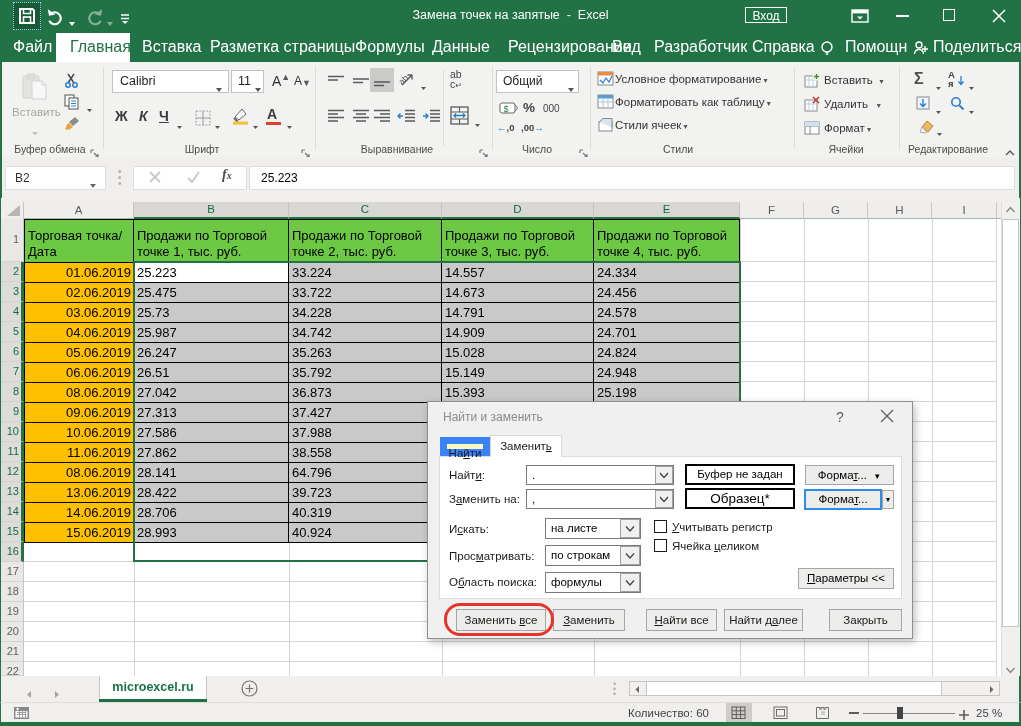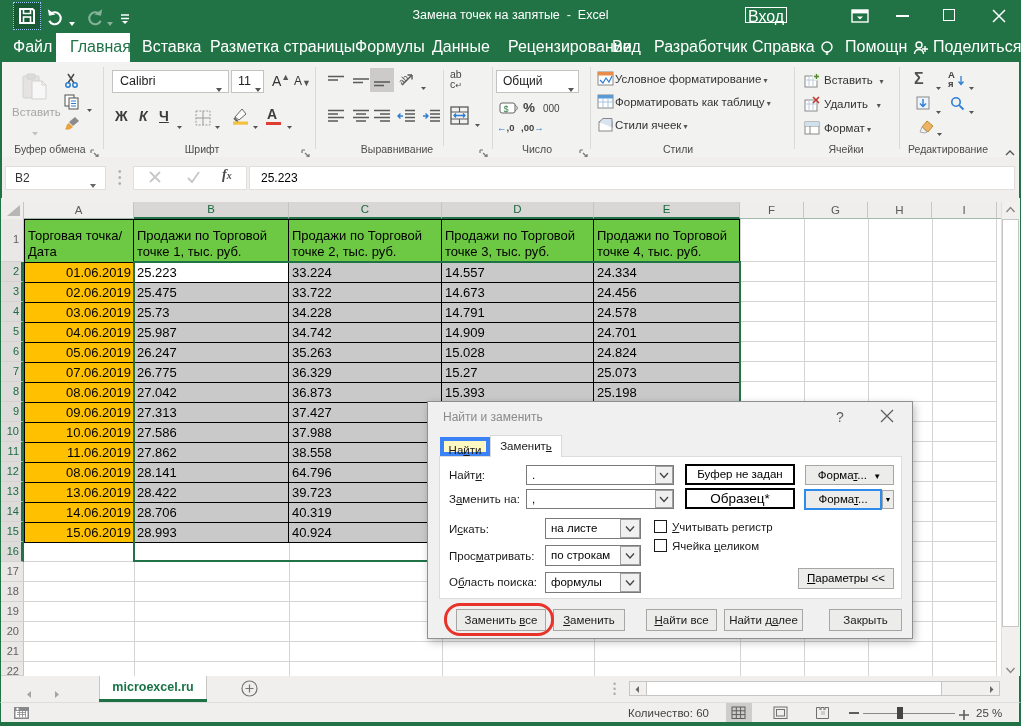--- a/index.html
+++ b/index.html
@@ -59,21 +59,21 @@
       </svg>
   </div>
   <div class="abs" style="left:106px;top:13px;width:8px;height:6px;opacity:.45"><svg width="8" height="6">
         <path d="M1 1 L4 5 L7 1 Z" fill="#fff"></path>
       </svg></div>
   <div class="abs" style="left:119px;top:10px;width:12px;height:12px"><svg width="12" height="12">
         <path d="M2 3 h8 M2 6.5 h8" stroke="#fff" stroke-width="1.4"></path>
         <path d="M3 9 l3 3 l3 -3 z" fill="#fff"></path>
       </svg></div>
   <div class="abs" style="left:0;top:0;width:1021px;height:32px;text-align:center;line-height:31px;color:#fff;font-size:12.5px">Замена точек на запятые &nbsp;-&nbsp; Excel</div>
-  <div class="abs" style="left:745px;top:7px;width:42px;height:16px;border:1.5px solid #fff;color:#fff;font-size:16px;text-align:center;line-height:17px">Вход</div>
+  <div class="abs" style="left:745px;top:7px;width:42px;height:16px;border:1.5px solid #fff;color:#fff;font-size:12px;text-align:center;line-height:17px">Вход</div>
   <div class="abs" style="left:851px;top:9px;width:18px;height:14px"><svg width="18" height="14">
         <rect x="1" y="1" width="16" height="12" fill="none" stroke="#fff" stroke-width="1.4"></rect>
         <rect x="1" y="1" width="16" height="3.4" fill="#fff"></rect>
         <path d="M9 10.5 l-3 -3 h6 z" fill="#fff"></path>
       </svg></div>
   <div class="abs" style="left:896px;top:15px;width:13px;height:2px;background:#fff"></div>
   <div class="abs" style="left:943px;top:9px;width:12px;height:12px;border:1.4px solid #fff"></div>
   <div class="abs" style="left:991px;top:8px;width:16px;height:16px"><svg width="16" height="16">
         <path d="M2 2 L14 14 M14 2 L2 14" stroke="#fff" stroke-width="1.5"></path>
       </svg></div>
@@ -464,25 +464,25 @@
           <td>24.701</td>
         </tr>
   <tr>
           <td class="dt">05.06.2019</td>
           <td>26.247</td>
           <td>35.263</td>
           <td>15.028</td>
           <td>24.824</td>
         </tr>
   <tr>
-          <td class="dt">07.06.2019</td>
-          <td>26.775</td>
-          <td>36.329</td>
-          <td>15.27</td>
-          <td>25.073</td>
+          <td class="dt">06.06.2019</td>
+          <td>26.51</td>
+          <td>35.792</td>
+          <td>15.149</td>
+          <td>24.948</td>
         </tr>
   <tr>
           <td class="dt">08.06.2019</td>
           <td>27.042</td>
           <td>36.873</td>
           <td>15.393</td>
           <td>25.198</td>
         </tr>
   <tr>
           <td class="dt">09.06.2019</td>
@@ -602,21 +602,21 @@
 <div class="abs" id="bottomstrip"></div>
 <div class="abs" id="dialog">
   <div class="abs" style="left:0;top:0;width:486px;height:238px;background:#f0f0f0;border:1px solid #8f8f8f;box-shadow:2px 3px 8px rgba(0,0,0,.25)"></div>
   <div class="abs" style="left:16px;top:9px;font-size:12px;color:#8a8a8a">Найти и заменить</div>
   <div class="abs" style="left:409px;top:8px;font-size:14px;color:#5f5f5f">?</div>
   <div class="abs" style="left:453px;top:8px;width:14px;height:14px"><svg width="14" height="14">
         <path d="M1 1 L13 13 M13 1 L1 13" stroke="#5f5f5f" stroke-width="1.3"></path>
       </svg></div>
 
   <div class="abs" style="left:12px;top:55px;width:463px;height:143px;background:#fff;border:1px solid #dcdcdc"></div>
-  <div class="abs" style="left:13px;top:36px;width:50px;height:19px;background:#fef9c3;border:4px solid #3b82f6;font-size:11.5px;color:#1a1a1a;text-align:center;line-height:18px">На<span class="u">й</span>ти</div>
+  <div class="abs" style="left:13px;top:36px;width:50px;height:19px;background:#fef9c3;border:7px solid #3b82f6;font-size:11.5px;color:#1a1a1a;text-align:center;line-height:18px">На<span class="u">й</span>ти</div>
   <div class="abs" style="left:63px;top:34px;width:72px;height:22px;background:#fff;border:1px solid #d9d9d9;border-bottom:none;font-size:11.5px;color:#1a1a1a;text-align:center;line-height:20px">Заменит<span class="u">ь</span></div>
 
   <div class="abs" style="left:22px;top:68px;font-size:11.5px;color:#1a1a1a">Найт<span class="u">и</span>:</div>
   <div class="abs" style="left:99px;top:64px;width:148px;height:20px;background:#fff;border:1px solid #7a7a7a;font-size:11.5px;line-height:18px;padding-left:5px">.</div>
   <div class="abs" style="left:228px;top:65px;width:18px;height:18px;background:#f0f0f0;border:1px solid #a0a0a0"><svg width="16" height="16">
         <path d="M4 6 L8 10.5 L12 6" stroke="#444" stroke-width="1.3" fill="none"></path>
       </svg></div>
   <div class="abs" style="left:258px;top:63px;width:110px;height:21px;background:#fff;border:2px solid #000;font-size:11.5px;text-align:center;line-height:17px">Буфер не задан</div>
   <div class="abs" style="left:378px;top:64px;width:89px;height:20px;background:#ececea;border:1px solid #a6a6a4;font-size:11.5px;text-align:center;line-height:18px">Форма<span class="u">т</span>...&nbsp;&nbsp;<span style="font-size:8px">▼</span></div>
 

